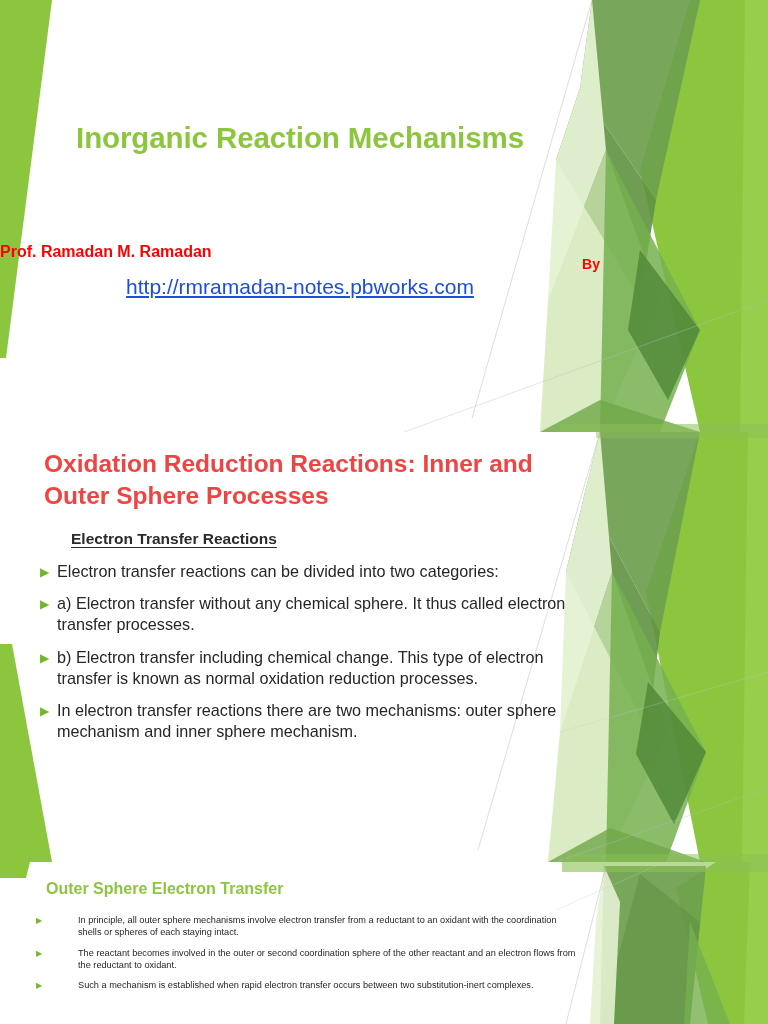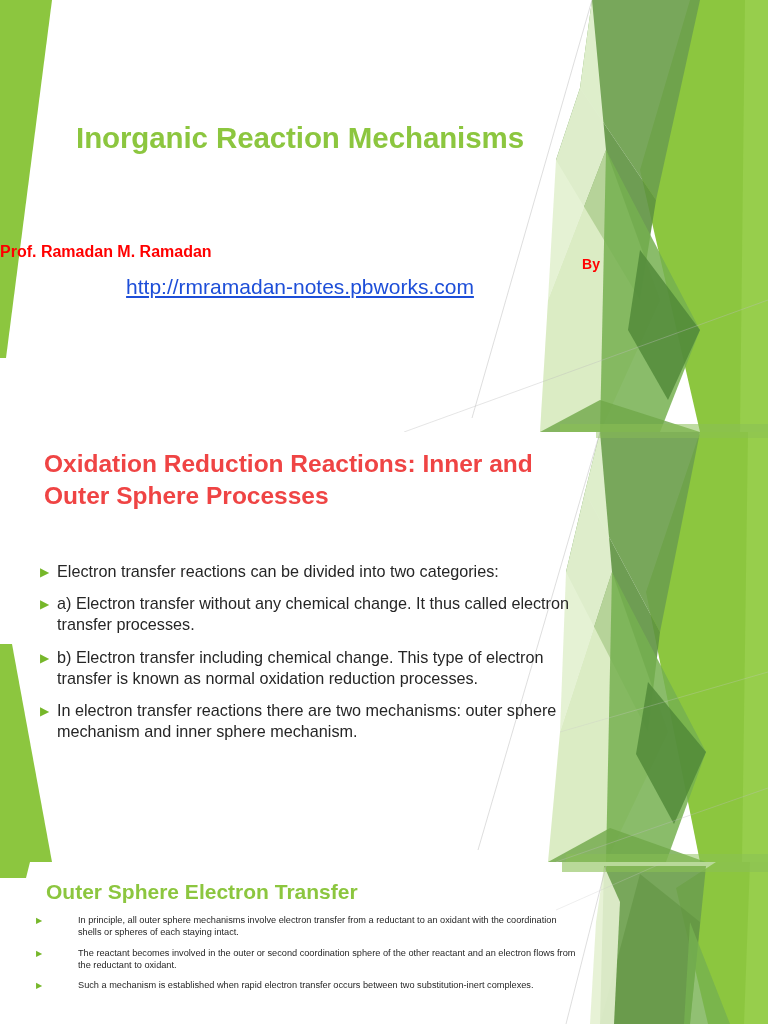--- a/index.html
+++ b/index.html
@@ -136,21 +136,21 @@
     font-size: 16.2px;
     color: #262626;
     line-height: 1.31;
   }
 
   
   .s3-title {
     position: absolute;
     left: 46px;
     top: 18px;
-    font-size: 21px;
+    font-size: 16px;
     font-weight: bold;
     color: #8CC63F;
     z-index: 4;
   }
   .s3-list {
     position: absolute;
     left: 36px;
     top: 52px;
     width: 545px;
     z-index: 4;
@@ -233,29 +233,30 @@
         <polygon points="566,422 768,422 768,430 566,430" fill="#8ABF55" opacity="0.5"></polygon>
         <polygon points="596,0 768,0 768,6 596,6" fill="#8ABF55" opacity="0.45"></polygon>
 
         <line x1="600" y1="0" x2="478" y2="418" stroke="#BBBBBB" stroke-width="0.7" opacity="0.7"></line>
         <line x1="556" y1="430" x2="768" y2="356" stroke="#BBBBBB" stroke-width="0.7" opacity="0.5"></line>
         <line x1="560" y1="300" x2="768" y2="240" stroke="#C8C8C8" stroke-width="0.6" opacity="0.5"></line>
       </svg>
     </div>
 
     <h2 class="s2-title">Oxidation Reduction Reactions: Inner and Outer Sphere Processes</h2>
+    <div class="s2-subhead">Electron Transfer Reactions</div>
 
     <div class="s2-list">
       <div class="bullet-row">
         <span class="tri">▶</span>
         <span class="btext">Electron transfer reactions can be divided into two categories:</span>
       </div>
       <div class="bullet-row">
         <span class="tri">▶</span>
-        <span class="btext">a) Electron transfer without any chemical change. It thus called electron transfer processes.</span>
+        <span class="btext">a) Electron transfer without any chemical sphere. It thus called electron transfer processes.</span>
       </div>
       <div class="bullet-row">
         <span class="tri">▶</span>
         <span class="btext">b) Electron transfer including chemical change. This type of electron transfer is known as normal oxidation reduction processes.</span>
       </div>
       <div class="bullet-row">
         <span class="tri">▶</span>
         <span class="btext">In electron transfer reactions there are two mechanisms: outer sphere mechanism and inner sphere mechanism.</span>
       </div>
     </div>

